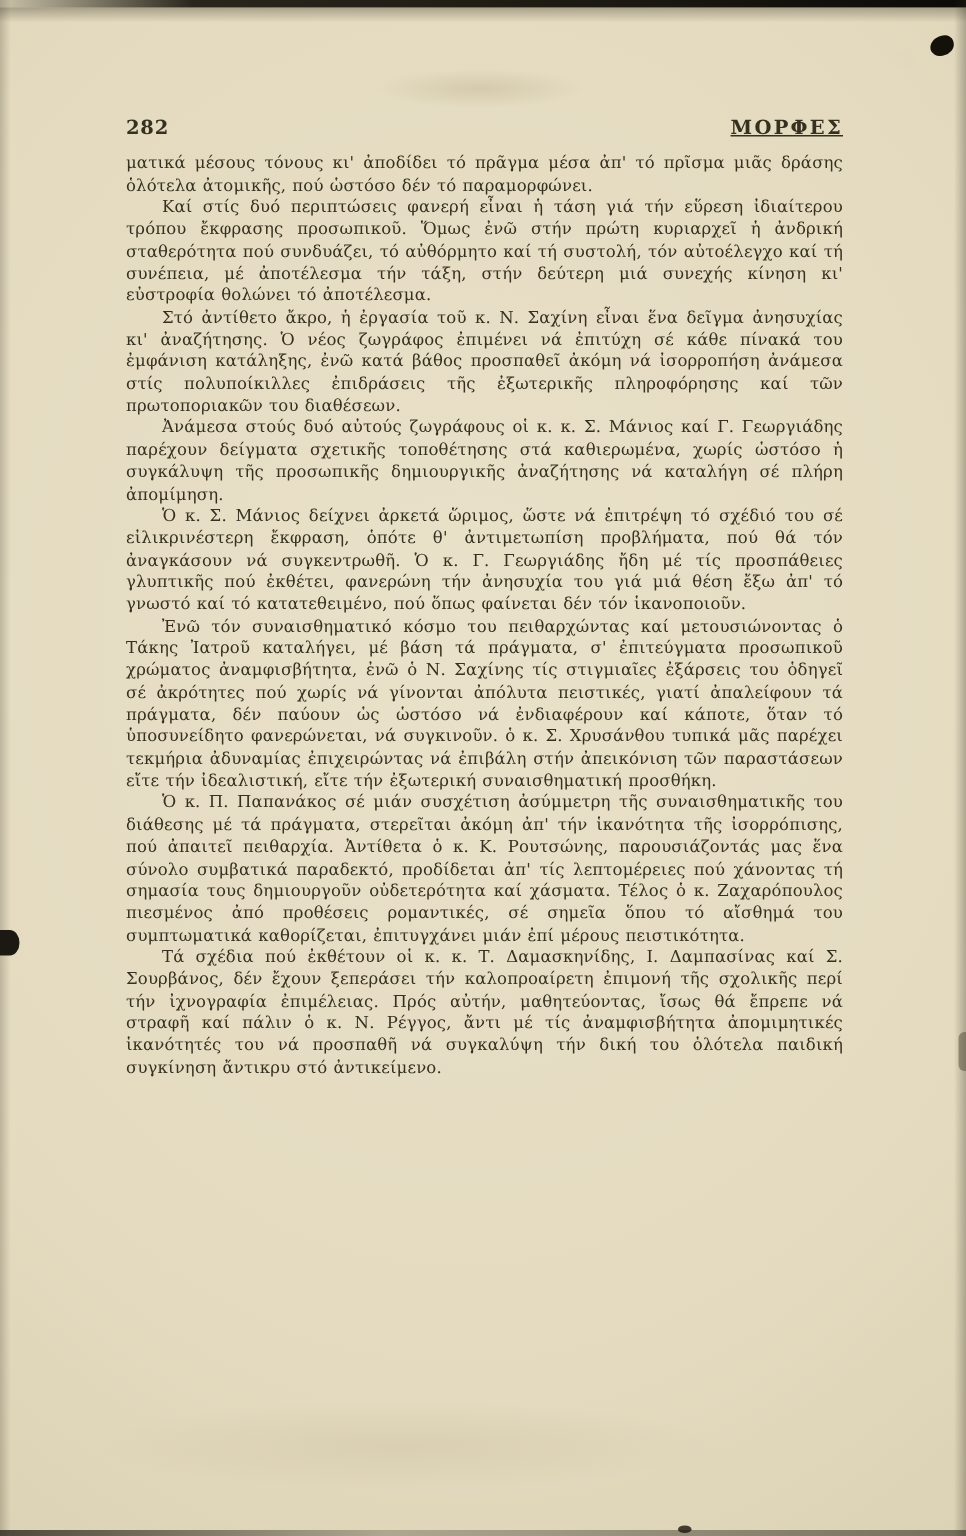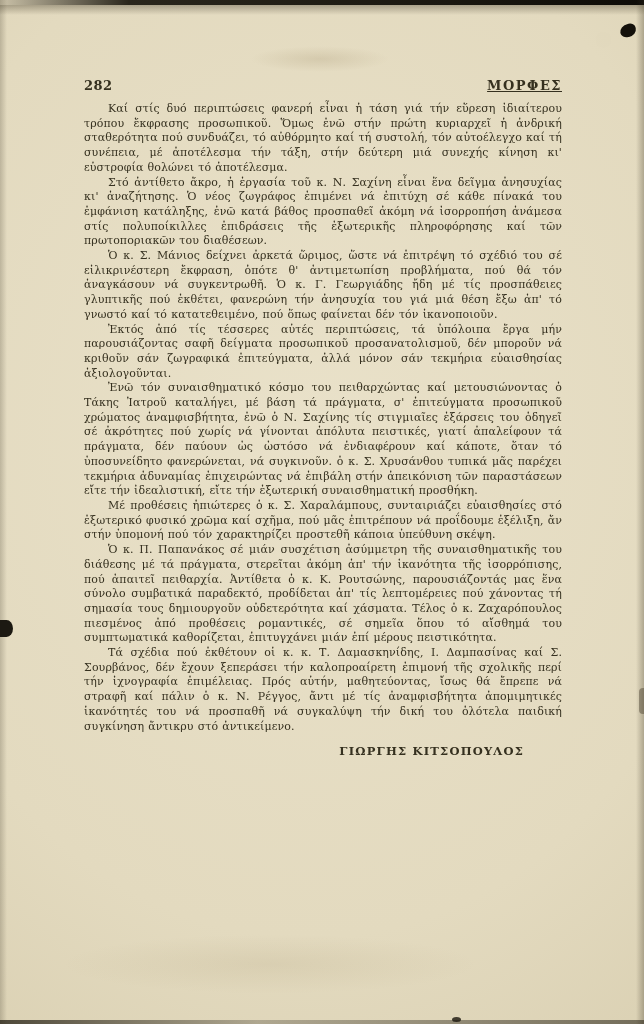--- a/index.html
+++ b/index.html
@@ -112,26 +112,25 @@
   <div class="speck-r1"></div>
 
   <div class="content">
 
     <div class="page-header">
       <span class="page-number">282</span>
       <span class="masthead">ΜΟΡΦΕΣ</span>
     </div>
 
     <div class="article-body">
+      <p class="no-indent">ματικά μέσους τόνους κι' ἀποδίδει τό πρᾶγμα μέσα ἀπ' τό πρῖσμα μιᾶς δράσης ὁλότελα ἀτομικῆς, πού ὡστόσο δέν τό παραμορφώνει.</p>
       <p>Καί στίς δυό περιπτώσεις φανερή εἶναι ἡ τάση γιά τήν εὕρεση ἰδιαίτερου τρόπου ἔκφρασης προσωπικοῦ. Ὅμως ἐνῶ στήν πρώτη κυριαρχεῖ ἡ ἀνδρική σταθερότητα πού συνδυάζει, τό αὐθόρμητο καί τή συστολή, τόν αὐτοέλεγχο καί τή συνέπεια, μέ ἀποτέλεσμα τήν τάξη, στήν δεύτερη μιά συνεχής κίνηση κι' εὐστροφία θολώνει τό ἀποτέλεσμα.</p>
       <p>Στό ἀντίθετο ἄκρο, ἡ ἐργασία τοῦ κ. Ν. Σαχίνη εἶναι ἕνα δεῖγμα ἀνησυχίας κι' ἀναζήτησης. Ὁ νέος ζωγράφος ἐπιμένει νά ἐπιτύχη σέ κάθε πίνακά του ἐμφάνιση κατάληξης, ἐνῶ κατά βάθος προσπαθεῖ ἀκόμη νά ἰσορροπήση ἀνάμεσα στίς πολυποίκιλλες ἐπιδράσεις τῆς ἐξωτερικῆς πληροφόρησης καί τῶν πρωτοποριακῶν του διαθέσεων.</p>
+      <p>Ἀνάμεσα στούς δυό αὐτούς ζωγράφους οἱ κ. κ. Σ. Μάνιος καί Γ. Γεωργιάδης παρέχουν δείγματα σχετικῆς τοποθέτησης στά καθιερωμένα, χωρίς ὡστόσο ἡ συγκάλυψη τῆς προσωπικῆς δημιουργικῆς ἀναζήτησης νά καταλήγη σέ πλήρη ἀπομίμηση.</p>
       <p>Ὁ κ. Σ. Μάνιος δείχνει ἀρκετά ὥριμος, ὥστε νά ἐπιτρέψη τό σχέδιό του σέ εἰλικρινέστερη ἔκφραση, ὁπότε θ' ἀντιμετωπίση προβλήματα, πού θά τόν ἀναγκάσουν νά συγκεντρωθῆ. Ὁ κ. Γ. Γεωργιάδης ἤδη μέ τίς προσπάθειες γλυπτικῆς πού ἐκθέτει, φανερώνη τήν ἀνησυχία του γιά μιά θέση ἔξω ἀπ' τό γνωστό καί τό κατατεθειμένο, πού ὅπως φαίνεται δέν τόν ἱκανοποιοῦν.</p>
-      <p>Ἐκτός ἀπό τίς τέσσερες αὐτές περιπτώσεις, τά ὑπόλοιπα ἔργα μήν παρουσιάζοντας σαφῆ δείγματα προσωπικοῦ προσανατολισμοῦ, δέν μποροῦν νά κριθοῦν σάν ζωγραφικά ἐπιτεύγματα, ἀλλά μόνον σάν τεκμήρια εὐαισθησίας ἀξιολογοῦνται.</p>
       <p>Ἐνῶ τόν συναισθηματικό κόσμο του πειθαρχώντας καί μετουσιώνοντας ὁ Τάκης Ἰατροῦ καταλήγει, μέ βάση τά πράγματα, σ' ἐπιτεύγματα προσωπικοῦ χρώματος ἀναμφισβήτητα, ἐνῶ ὁ Ν. Σαχίνης τίς στιγμιαῖες ἐξάρσεις του ὁδηγεῖ σέ ἀκρότητες πού χωρίς νά γίνονται ἀπόλυτα πειστικές, γιατί ἀπαλείφουν τά πράγματα, δέν παύουν ὡς ὡστόσο νά ἐνδιαφέρουν καί κάποτε, ὅταν τό ὑποσυνείδητο φανερώνεται, νά συγκινοῦν. ὁ κ. Σ. Χρυσάνθου τυπικά μᾶς παρέχει τεκμήρια ἀδυναμίας ἐπιχειρώντας νά ἐπιβάλη στήν ἀπεικόνιση τῶν παραστάσεων εἴτε τήν ἰδεαλιστική, εἴτε τήν ἐξωτερική συναισθηματική προσθήκη.</p>
-      <p>Μέ προθέσεις ἠπιώτερες ὁ κ. Σ. Χαραλάμπους, συνταιριάζει εὐαισθησίες στό ἐξωτερικό φυσικό χρῶμα καί σχῆμα, πού μᾶς ἐπιτρέπουν νά προΐδουμε ἐξέλιξη, ἄν στήν ὑπομονή πού τόν χαρακτηρίζει προστεθῆ κάποια ὑπεύθυνη σκέψη.</p>
       <p>Ὁ κ. Π. Παπανάκος σέ μιάν συσχέτιση ἀσύμμετρη τῆς συναισθηματικῆς του διάθεσης μέ τά πράγματα, στερεῖται ἀκόμη ἀπ' τήν ἱκανότητα τῆς ἰσορρόπισης, πού ἀπαιτεῖ πειθαρχία. Ἀντίθετα ὁ κ. Κ. Ρουτσώνης, παρουσιάζοντάς μας ἕνα σύνολο συμβατικά παραδεκτό, προδίδεται ἀπ' τίς λεπτομέρειες πού χάνοντας τή σημασία τους δημιουργοῦν οὐδετερότητα καί χάσματα. Τέλος ὁ κ. Ζαχαρόπουλος πιεσμένος ἀπό προθέσεις ρομαντικές, σέ σημεῖα ὅπου τό αἴσθημά του συμπτωματικά καθορίζεται, ἐπιτυγχάνει μιάν ἐπί μέρους πειστικότητα.</p>
       <p>Τά σχέδια πού ἐκθέτουν οἱ κ. κ. Τ. Δαμασκηνίδης, Ι. Δαμπασίνας καί Σ. Σουρβάνος, δέν ἔχουν ξεπεράσει τήν καλοπροαίρετη ἐπιμονή τῆς σχολικῆς περί τήν ἰχνογραφία ἐπιμέλειας. Πρός αὐτήν, μαθητεύοντας, ἴσως θά ἔπρεπε νά στραφῆ καί πάλιν ὁ κ. Ν. Ρέγγος, ἄντι μέ τίς ἀναμφισβήτητα ἀπομιμητικές ἱκανότητές του νά προσπαθῆ νά συγκαλύψη τήν δική του ὁλότελα παιδική συγκίνηση ἄντικρυ στό ἀντικείμενο.</p>
     </div>
 
-    <div class="signature">ΓΙΩΡΓΗΣ ΚΙΤΣΟΠΟΥΛΟΣ</div>
 
   </div>
 </div>
 
 </body></html>

